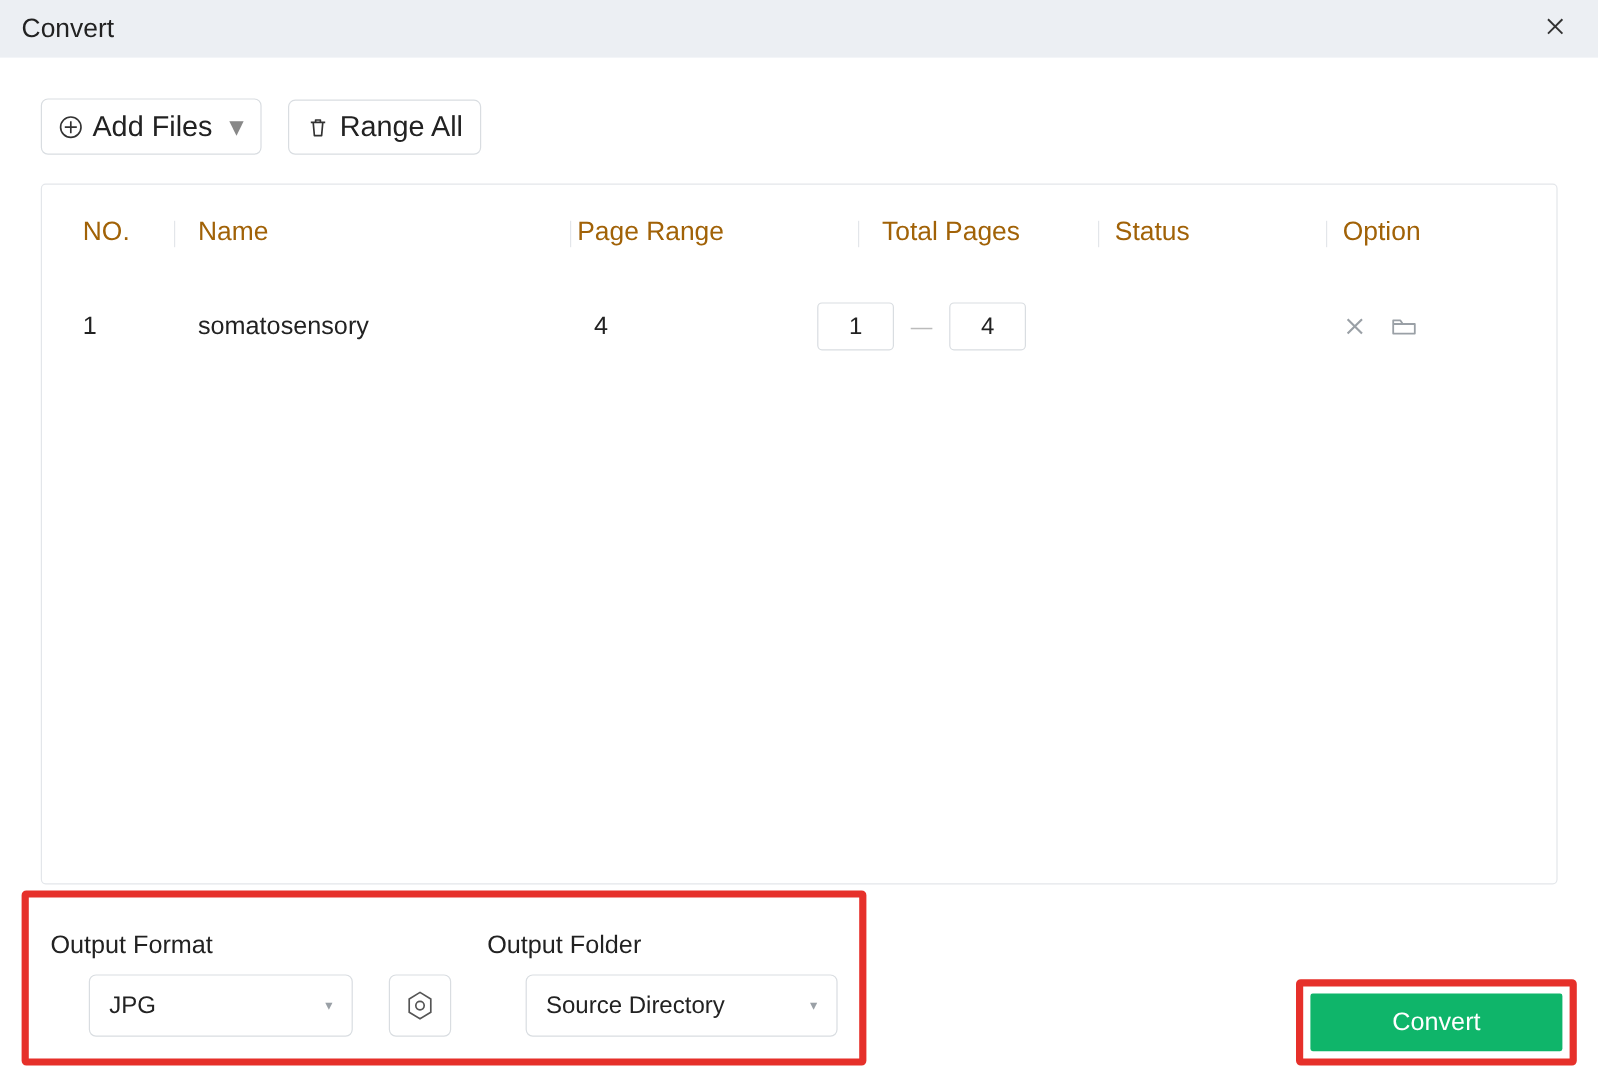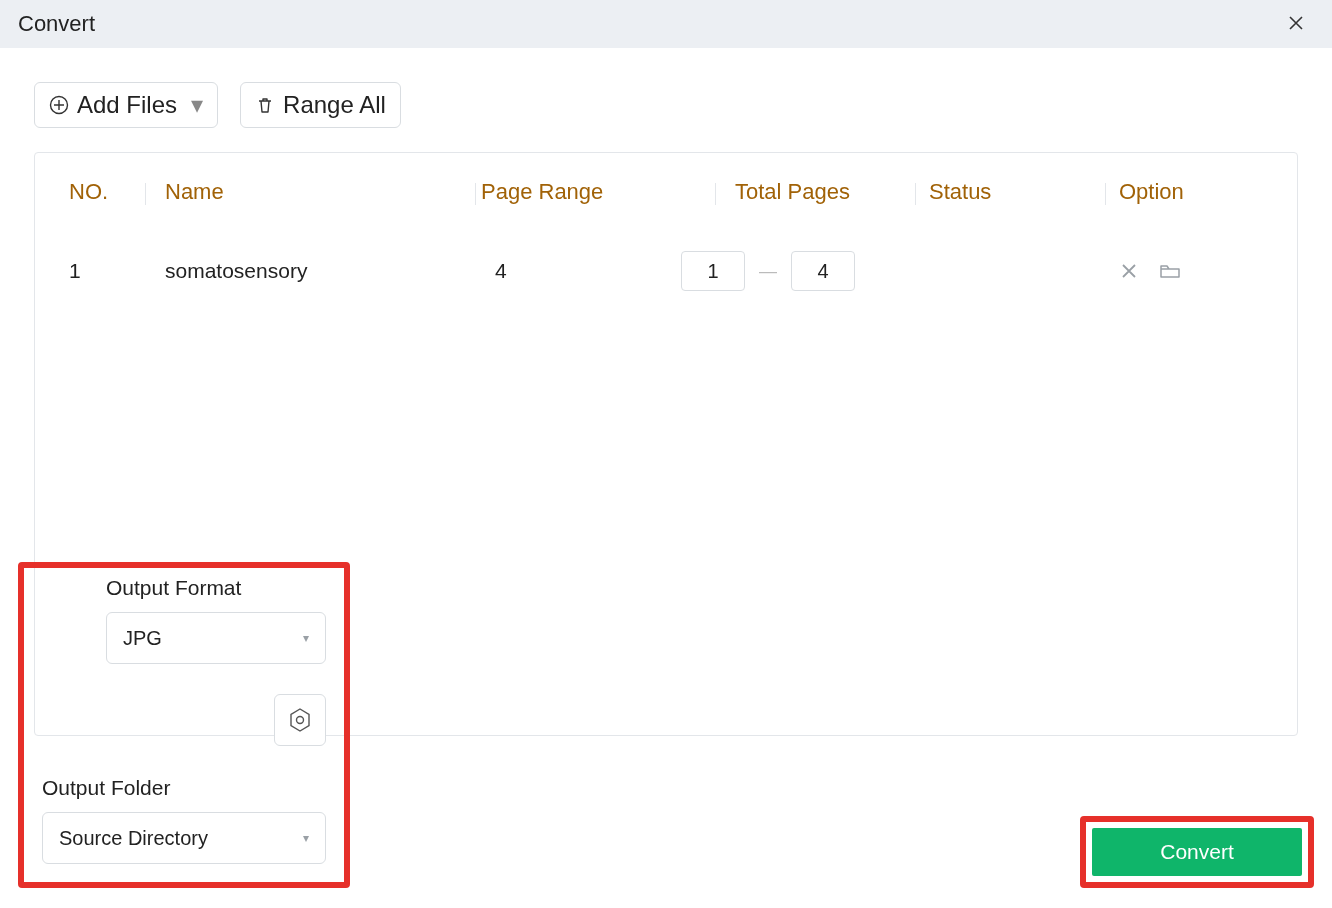--- a/index.html
+++ b/index.html
@@ -51,33 +51,34 @@
     display:flex; align-items:center; justify-content:center; font-size:20px; color:#222;
     background:#fff;
   }
   .range-dash { color:#bbb; font-size:18px; }
 
   .footer {
     position:absolute; left:18px; right:18px; bottom:20px; display:flex;
     align-items:flex-end; justify-content:space-between;
   }
   .output-block {
-    border:6px solid #e6302a; border-radius:4px; padding:8px 18px 18px;
-    display:flex; gap:30px; align-items:flex-end;flex-direction:column;
+    border:6px solid #e6302a; border-radius:4px; padding:28px 18px 18px;
+    display:flex; gap:30px; align-items:flex-end;
   }
   .out-group { display:flex; flex-direction:column; gap:12px; }
   .out-label { font-size:21px; color:#222; }
   .select {
     border:1px solid #d9dde1; border-radius:6px; height:52px; display:flex; align-items:center;
     justify-content:space-between; padding:0 16px; font-size:20px; color:#222; background:#fff;
     cursor:pointer;
+    margin-left:32px;
   }
   .select .caret { color:#9aa0a6; font-size:12px; }
   .sel-format { width:220px; }
-  .sel-folder { width:284px; }
+  .sel-folder { width:260px; }
   .gear-btn {
     width:52px; height:52px; border:1px solid #d9dde1; border-radius:6px; display:flex;
     align-items:center; justify-content:center; background:#fff; cursor:pointer;
   }
 
   .convert-wrap {
     border:6px solid #e6302a; border-radius:4px; padding:6px;
   }
   .convert-btn {
     width:210px; height:48px; background:#0fb56a; color:#fff; font-size:21px;

